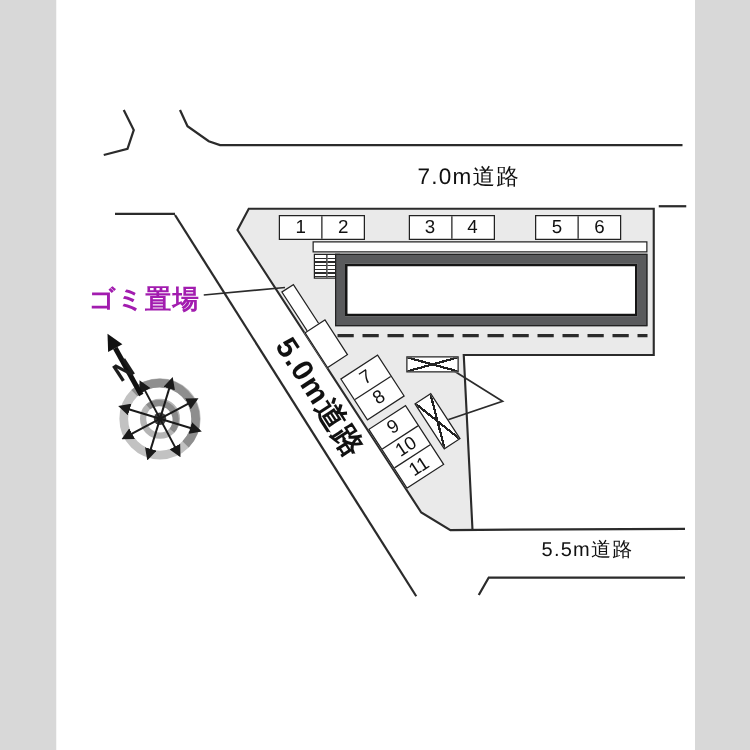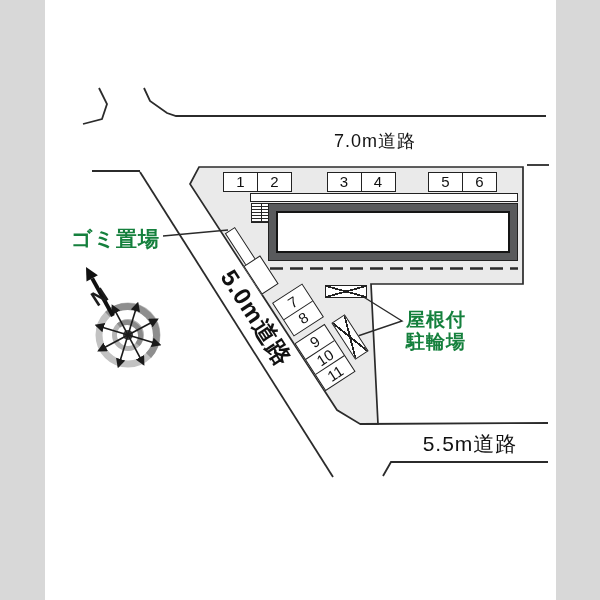--- a/index.html
+++ b/index.html
@@ -31,23 +31,23 @@
   .stairs .half + .half{border-left:1.5px solid #222;}
   
   .xbox{background:#fff;border:1.5px solid #222;
         background-image:
           linear-gradient(to top right, transparent calc(50% - 0.9px), #222 calc(50% - 0.9px), #222 calc(50% + 0.9px), transparent calc(50% + 0.9px)),
           linear-gradient(to bottom right, transparent calc(50% - 0.9px), #222 calc(50% - 0.9px), #222 calc(50% + 0.9px), transparent calc(50% + 0.9px));}
   .gbox{background:#fff;border:1.5px solid #222;}
   
   .road-label{font-size:18px;font-weight:500;letter-spacing:1px;color:#111;
               text-align:center;white-space:nowrap;}
-  .road-label.small{font-size:21px;}
+  .road-label.small{font-size:16px;}
   .road-label.rotated{font-weight:700;font-size:24px;transform:rotate(57deg);}
-  .anno{font-weight:700;color:#15803d;white-space:nowrap;}
+  .anno{font-weight:700;color:#a21caf;white-space:nowrap;}
   .anno.garbage{font-size:21px;letter-spacing:1px;text-align:right;}
   .anno.bike{font-size:19px;letter-spacing:1px;line-height:1.14;text-align:left;}
   .north-n{font-size:21px;font-weight:800;transform:rotate(-33deg);}
 </style>
 </head>
 <body>
 
 <div class="stage">
 
   <div class="strip left"></div>
@@ -132,19 +132,15 @@
     <div class="pcell">9</div>
     <div class="pcell">10</div>
     <div class="pcell">11</div>
   </div>
 
   <div class="abs road-label" style="left:285px;top:129px;width:180px;">7.0m道路</div>
   <div class="abs road-label small" style="left:380px;top:430px;width:180px;">5.5m道路</div>
   <div class="abs road-label rotated" style="left:186px;top:302px;width:140px;">5.0m道路</div>
 
   <div class="abs anno garbage" style="left:58px;top:225px;width:102px;">ゴミ置場</div>
-  <div class="abs anno bike" style="left:406px;top:309px;">
-    <div>屋根付</div>
-    <div>駐輪場</div>
-  </div>
   <div class="abs north-n" style="left:92px;top:285px;">N</div>
 
 </div>
 
 </body></html>

